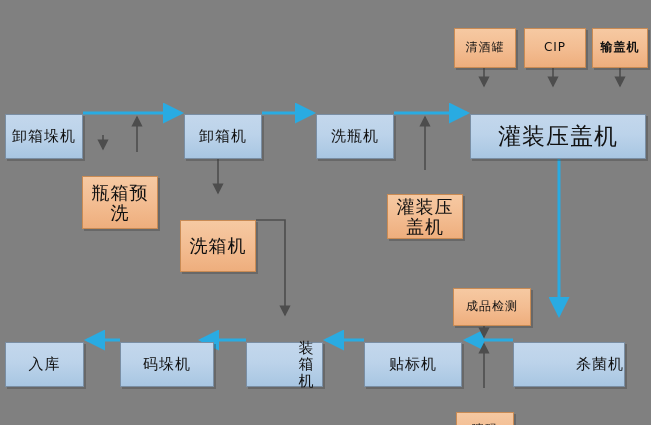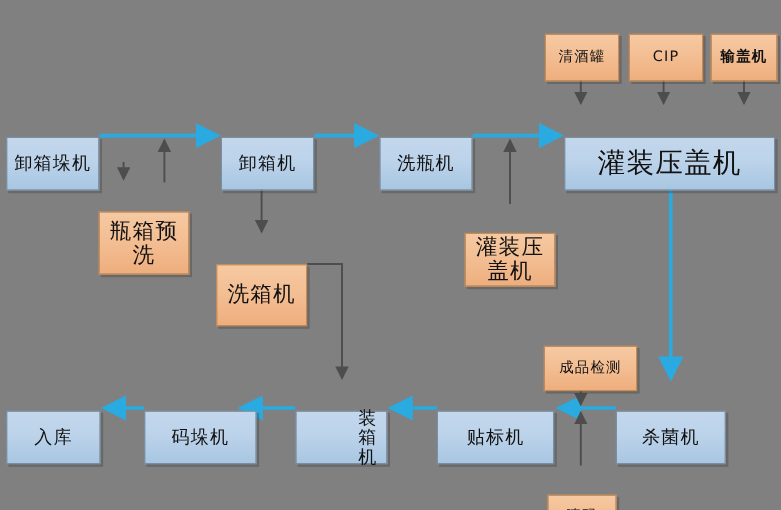--- a/index.html
+++ b/index.html
@@ -101,21 +101,21 @@
     </div>
     <div class="node orange xsml" style="left: 454px; top: 4px; width: 62px; height: 40px;">
       <span>清酒罐</span>
     </div>
     <div class="node orange xsml" style="left: 524px; top: 4px; width: 62px; height: 40px;">
       <span>CIP</span>
     </div>
     <div class="node orange xsml" style="left: 592px; top: 4px; width: 56px; height: 40px; font-weight: bold;">
       <span>输盖机</span>
     </div>
-    <div class="node blue med" style="left: 513px; top: 318px; width: 92px; height: 45px;">
+    <div class="node blue med" style="left: 513px; top: 318px; width: 112px; height: 45px; justify-content: flex-end;">
       <span>杀菌机</span>
     </div>
     <div class="node orange xsml" style="left: 453px; top: 264px; width: 78px; height: 38px;">
       <span>成品检测</span>
     </div>
     <div class="node orange xsml" style="left: 456px; top: 388px; width: 58px; height: 36px;">
       <span>喷码</span>
     </div>
     <div class="node blue med" style="left: 364px; top: 318px; width: 98px; height: 45px;">
       <span>贴标机</span>

